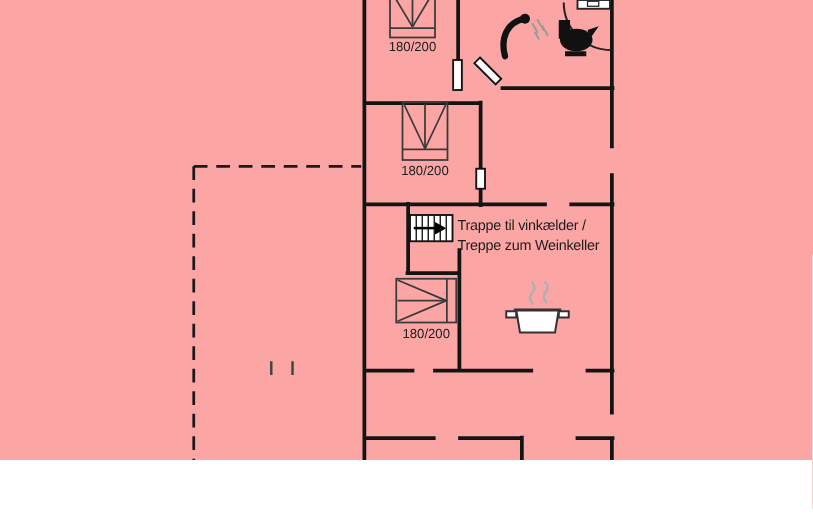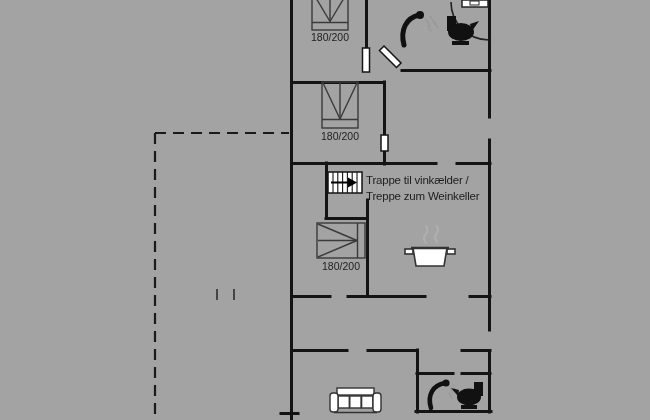--- a/index.html
+++ b/index.html
@@ -1,17 +1,17 @@
 <!DOCTYPE html>
 <html><head>
 <meta charset="utf-8">
 <style>
   html,body{margin:0;padding:0;background:#fff;}
   .plan-wrap{
-    position:relative;width:650px;height:420px;background:#a3a3a3;overflow:hidden;
+    position:relative;width:650px;height:368px;background:#fca5a5;overflow:hidden;
     font-family:"Liberation Sans", sans-serif;
     text-align:right;
   }
   svg text{font-family:"Liberation Sans", sans-serif;fill:#1d1d1d;}
   .bed-label{font-size:10.5px;}
   .stair-note{font-size:11.5px;letter-spacing:-0.2px;}
 </style>
 </head>
 <body>
 

